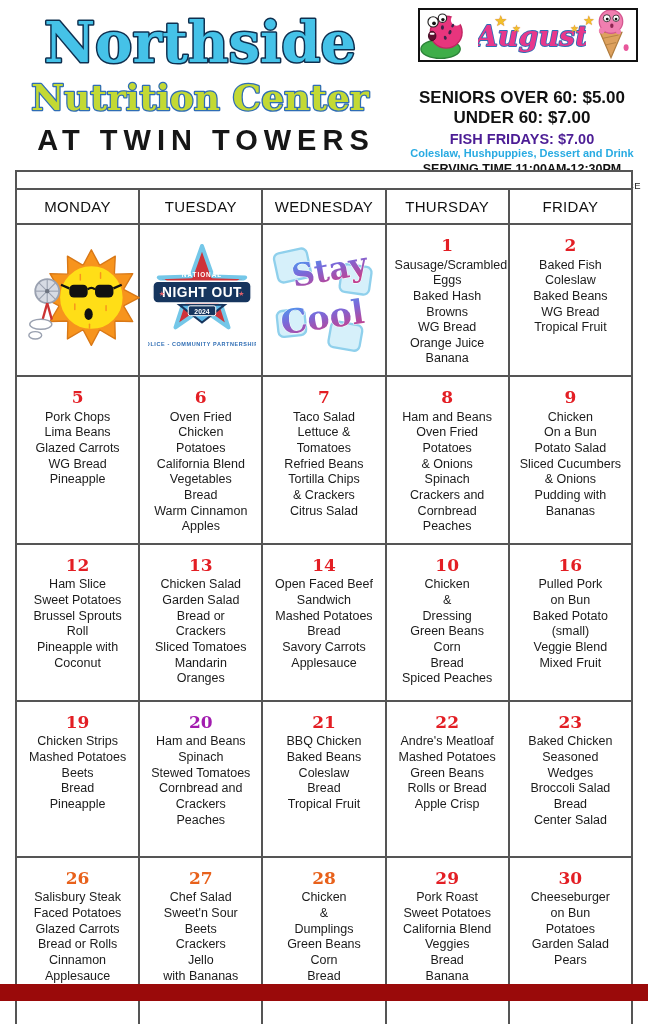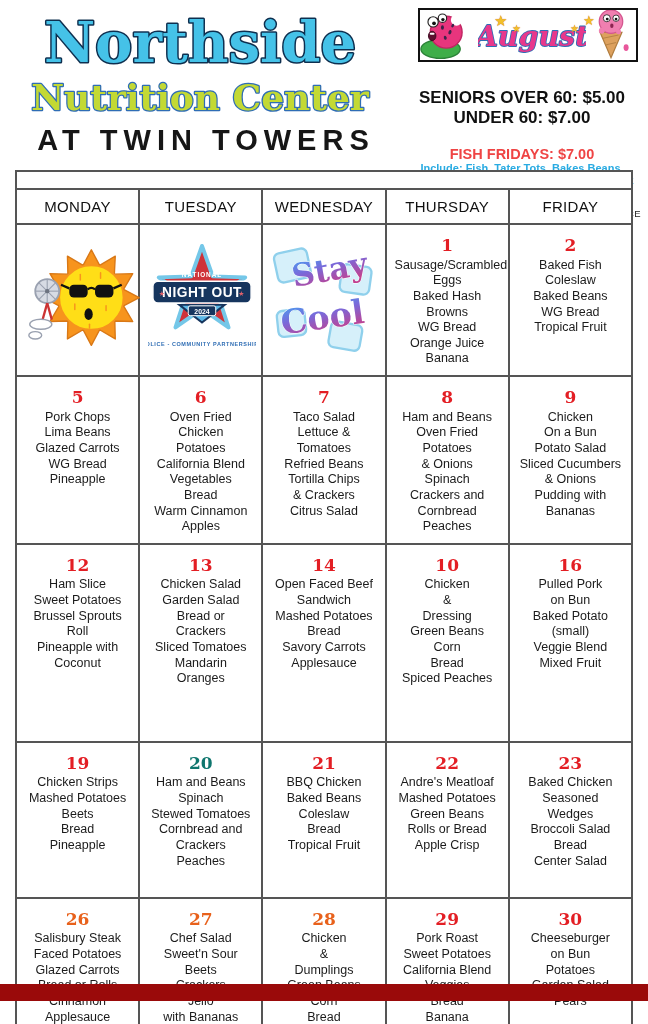--- a/index.html
+++ b/index.html
@@ -11,21 +11,21 @@
   .banner-august{flex:1;height:100%;}
   .star{position:absolute;color:#f2c029;text-shadow:0 0 1px #b5481d;font-size:13px;line-height:1;}
   .star.s1{left:74px;top:3px;font-size:15px;}
   .star.s2{left:92px;top:14px;font-size:10px;}
   .star.s3{left:150px;top:14px;font-size:10px;}
   .star.s4{left:163px;top:4px;font-size:13px;}
 
   
   .pricing{position:absolute;left:400px;top:88px;width:244px;text-align:center;color:#111;}
   .p-line{font-weight:bold;font-size:17px;line-height:1.2;}
-  .fish-title{font-weight:bold;font-size:14.5px;color:#ef4444;margin-top:17px;}
+  .fish-title{font-weight:bold;font-size:14.5px;color:#4c1d95;margin-top:2px;}
   .fish-detail{font-weight:bold;font-size:11px;color:#29abe2;line-height:1.15;}
   .serving{font-weight:bold;font-size:12.5px;margin-top:3px;}
   .disclaimer{font-size:9.5px;margin-top:4px;color:#222;letter-spacing:.2px;}
 
   
   table.calendar{position:absolute;left:15px;top:170px;width:618px;border-collapse:collapse;table-layout:fixed;}
   .calendar td,.calendar th{border:2px solid #555;padding:8px;box-sizing:border-box;}
   tr.top-strip td{height:11px;}
   tr.day-head th{height:22px;font-size:15px;font-weight:400;color:#111;letter-spacing:.3px;background:#fff;}
   .calendar td{vertical-align:top;background:#fff;}
@@ -85,21 +85,20 @@
     <circle cx="31" cy="12" r="1.6" fill="#111"></circle>
     <ellipse cx="26" cy="20" rx="2" ry="2.6" fill="#8c2450"></ellipse>
     <ellipse cx="43" cy="46" rx="3" ry="4" fill="#e8579b"></ellipse>
   </svg>
 </div>
 
 <div class="pricing">
   <div class="p-line">SENIORS OVER 60: $5.00</div>
   <div class="p-line">UNDER 60: $7.00</div>
   <div class="fish-title">FISH FRIDAYS: $7.00</div>
-  <div class="fish-detail">Include: Fish, Tater Tots, Bakes Beans,</div>
   <div class="fish-detail">Coleslaw, Hushpuppies, Dessert and Drink</div>
   <div class="serving">SERVING TIME 11:00AM-12:30PM</div>
   <div class="disclaimer">MENU IS SUBJECT TO CHANGE WITHOUT NOTICE</div>
 </div>
 
 <table class="calendar">
   <tbody id="cal-body">
     <tr class="top-strip">
       <td colspan="5"></td>
     </tr>
@@ -237,21 +236,21 @@
           <div class="dnum" style="color: rgb(227, 30, 36);">9</div>
           <div class="menu">Chicken
 On a Bun
 Potato Salad
 Sliced Cucumbers
 &amp; Onions
 Pudding with
 Bananas</div>
         </td>
       </tr>
-      <tr style="height: 198px;">
+      <tr style="height: 157px;">
         <td>
           <div class="dnum" style="color: rgb(227, 30, 36);">12</div>
           <div class="menu">Ham Slice
 Sweet Potatoes
 Brussel Sprouts
 Roll
 Pineapple with
 Coconut</div>
         </td>
         <td>
@@ -296,21 +295,21 @@
       <tr style="height: 156px;">
         <td>
           <div class="dnum" style="color: rgb(227, 30, 36);">19</div>
           <div class="menu">Chicken Strips
 Mashed Potatoes
 Beets
 Bread
 Pineapple</div>
         </td>
         <td>
-          <div class="dnum" style="color: #0f766e;">20</div>
+          <div class="dnum" style="color: #a21caf;">20</div>
           <div class="menu">Ham and Beans
 Spinach
 Stewed Tomatoes
 Cornbread and
 Crackers
 Peaches</div>
         </td>
         <td>
           <div class="dnum" style="color: rgb(227, 30, 36);">21</div>
           <div class="menu">BBQ Chicken

